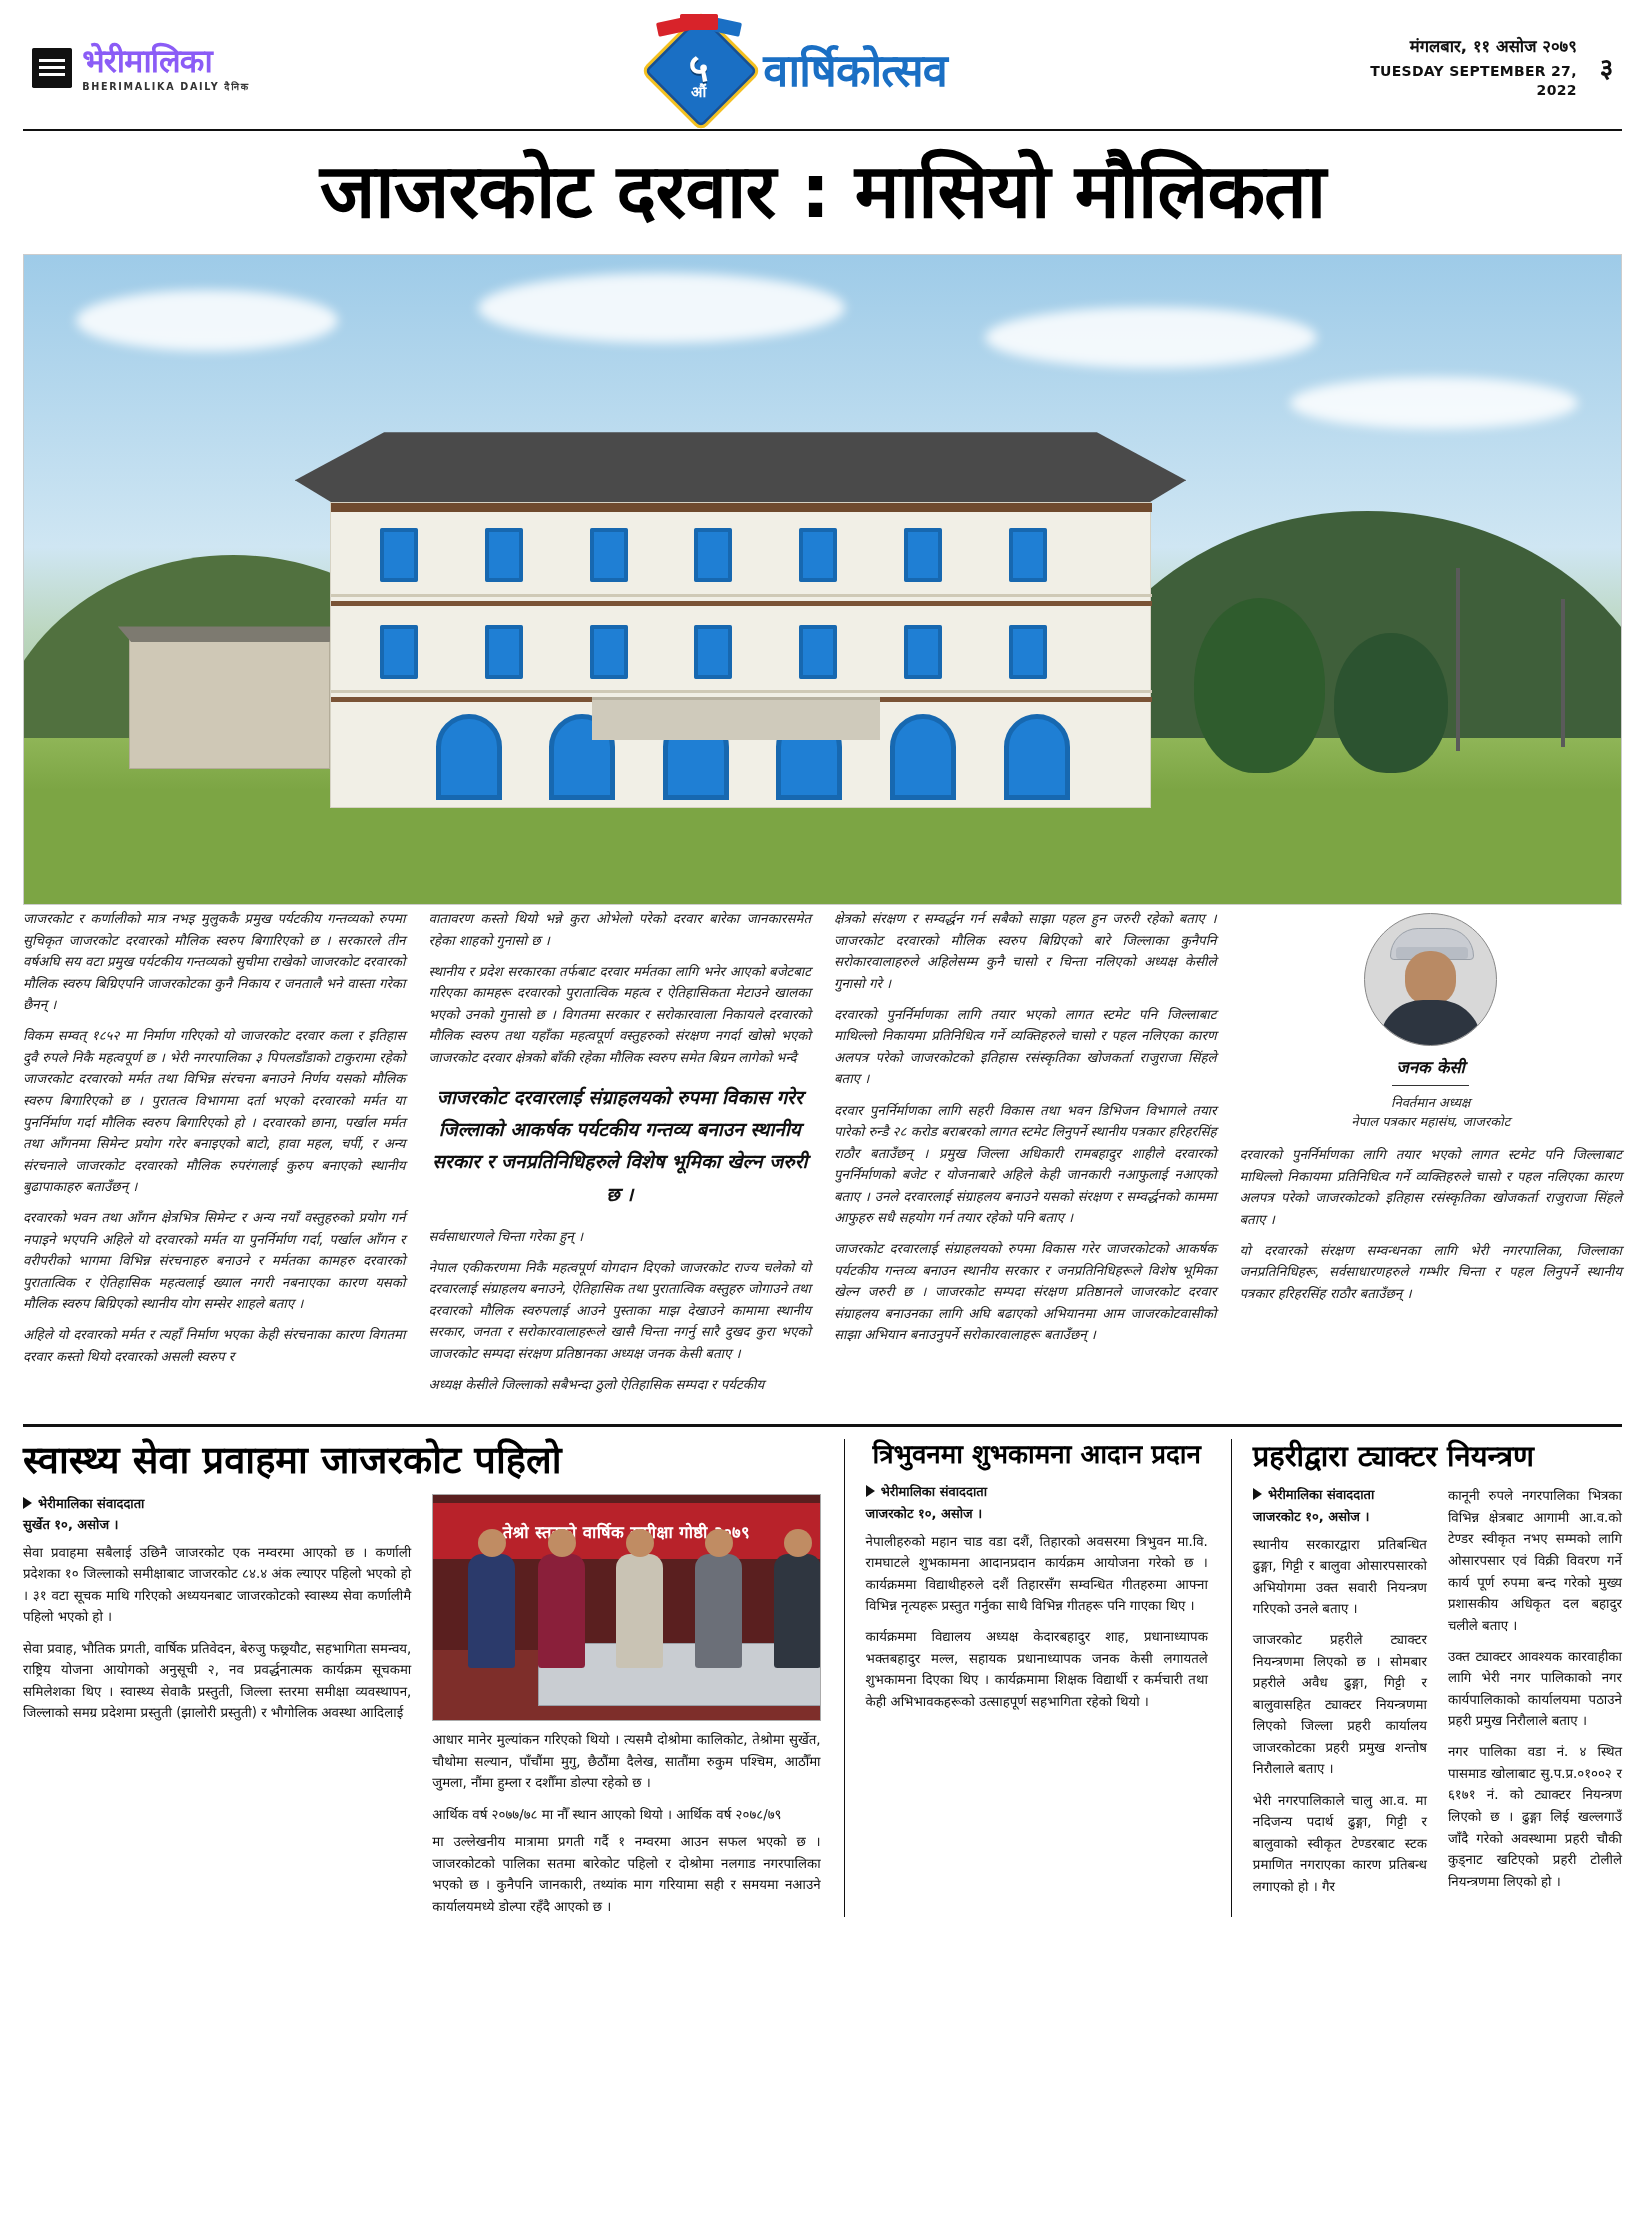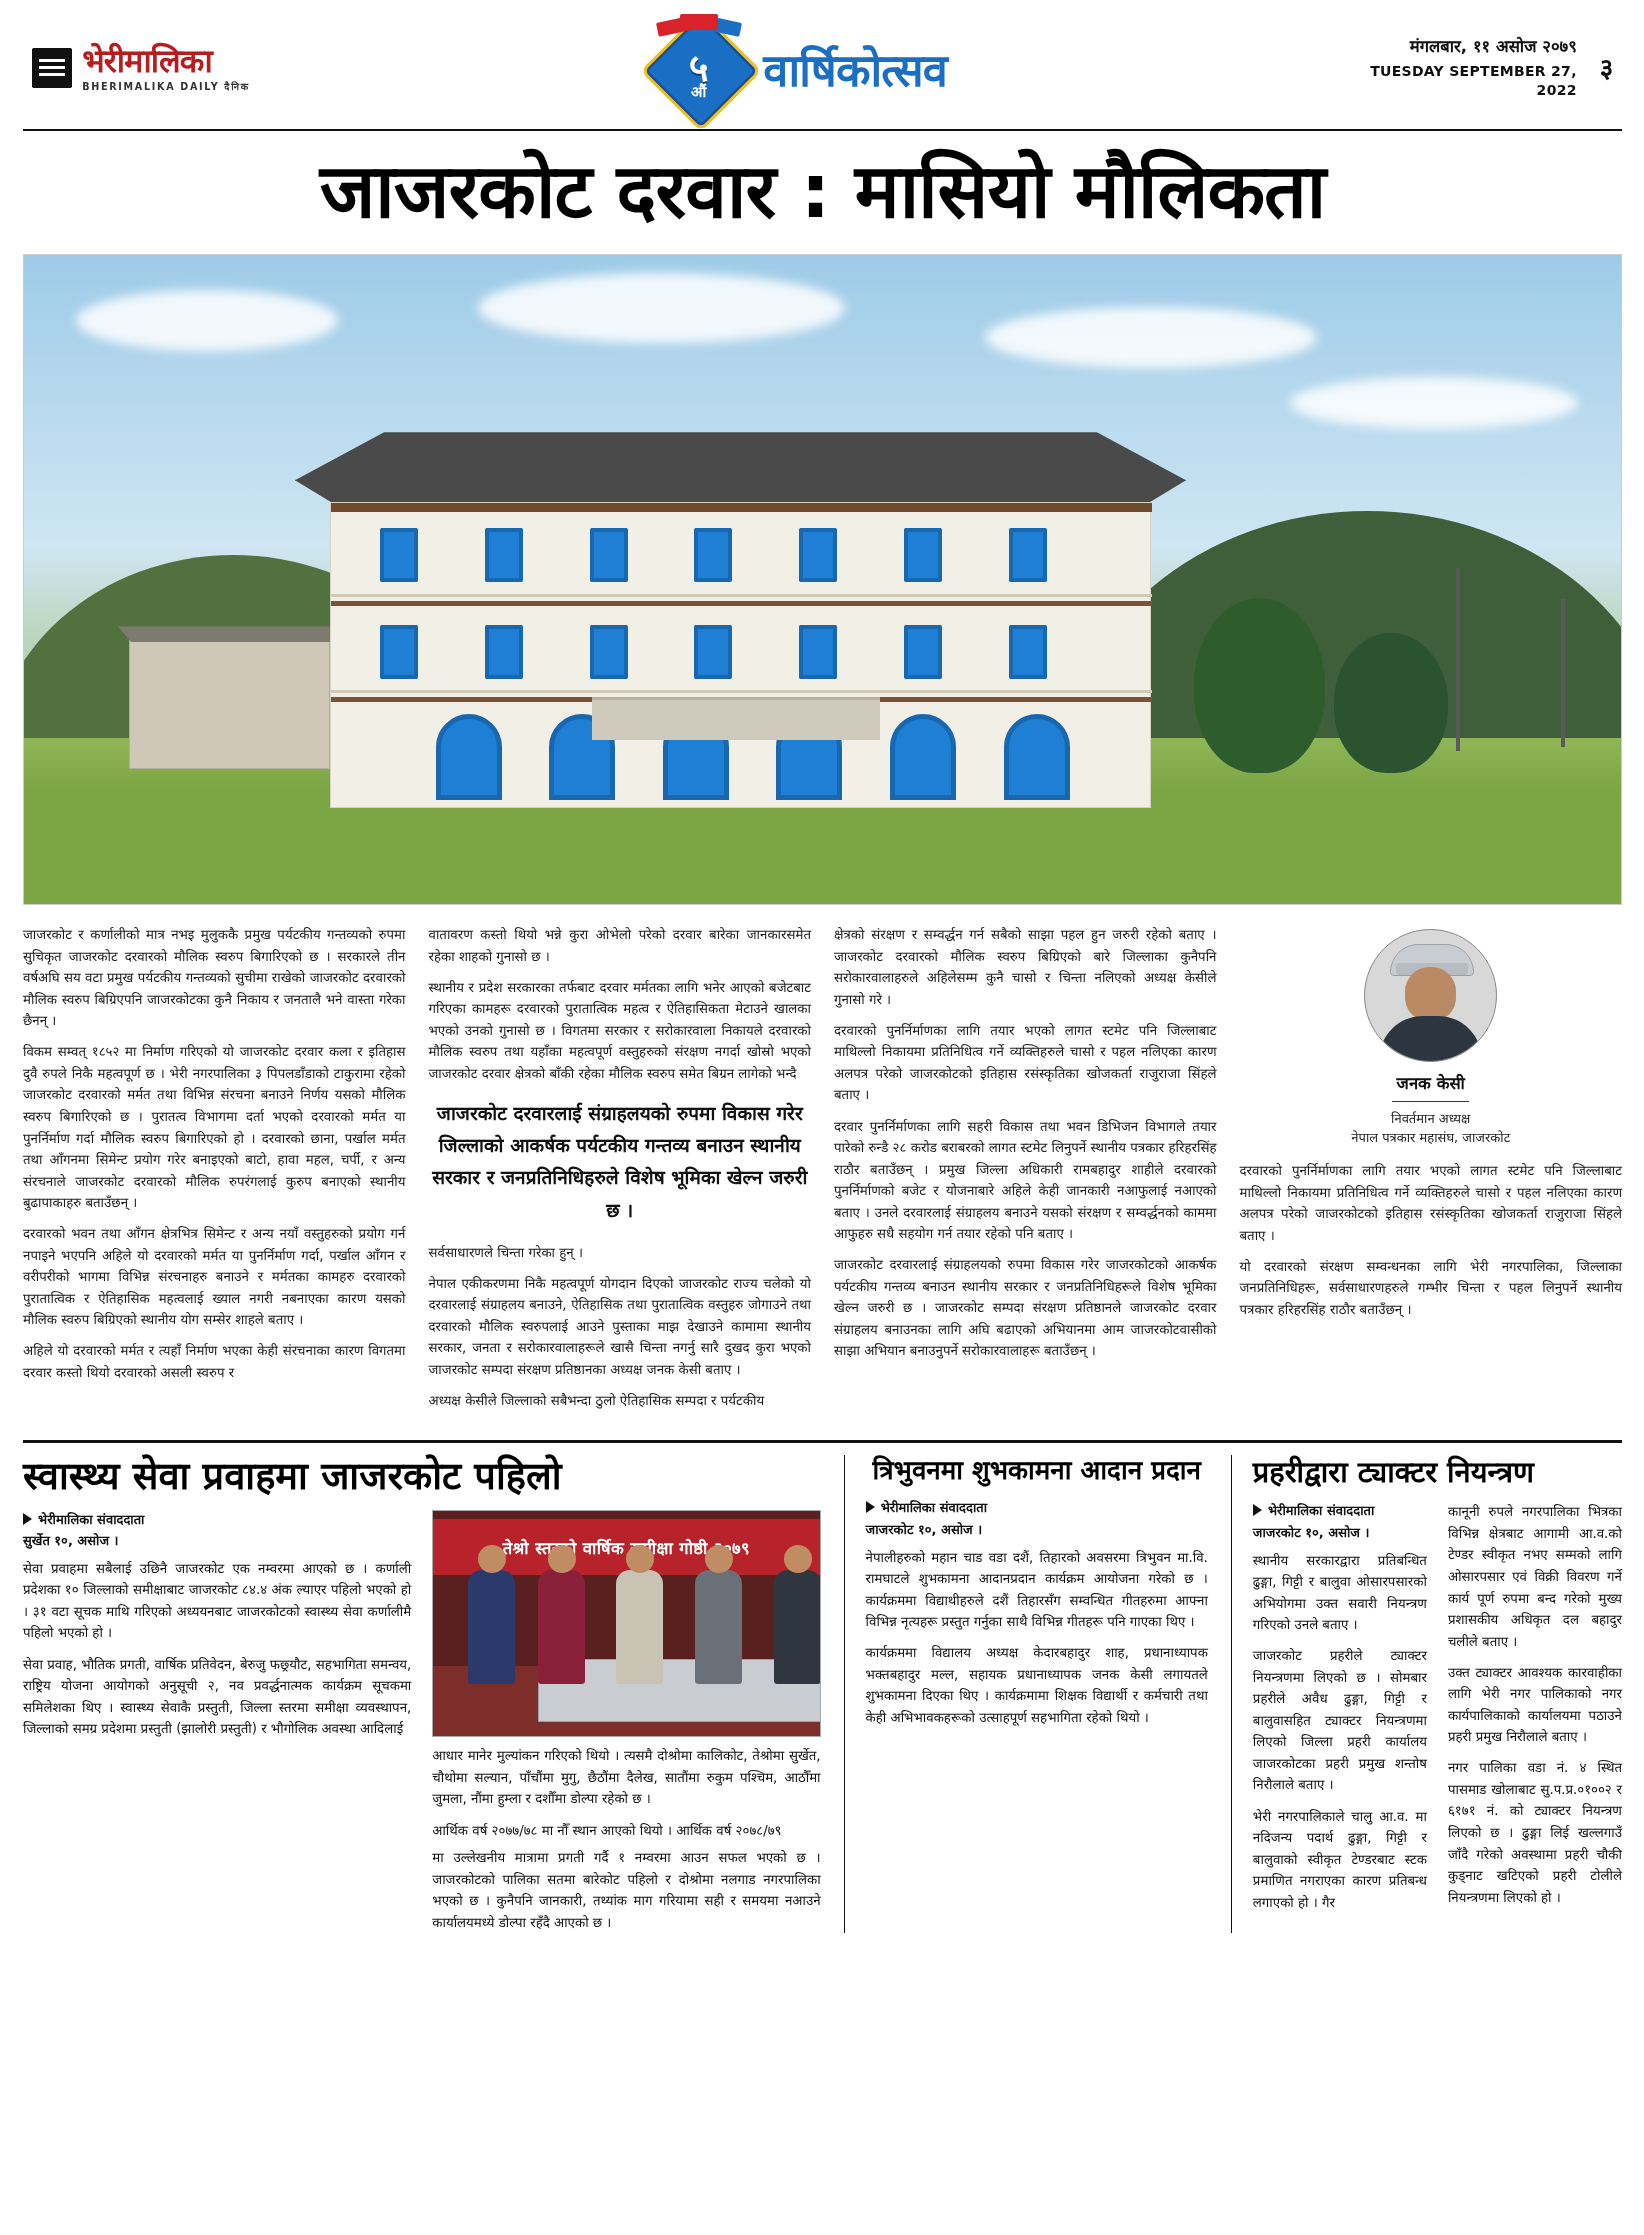--- a/index.html
+++ b/index.html
@@ -36,21 +36,21 @@
   }
   .logo-mark:after{
     content:"";
     position:absolute;left:7px;top:10.5px;
     width:26px;height:3.5px;background:#fff;
     box-shadow:0 7px 0 #fff, 0 14px 0 #fff;
   }
   .logo-text{line-height:1;}
   .logo-name{
     font-family:Liberation Sans, sans-serif;
-    font-size:32px;font-weight:bold;letter-spacing:-0.9px;color:#b91c1c;
+    font-size:32px;font-weight:bold;letter-spacing:-0.9px;color:#8b5cf6;
   }
   .logo-sub{
     font-size:9.6px;letter-spacing:1.7px;color:#333;margin-top:4.4px;font-weight:bold;
   }
   .anniv{
     display:flex;align-items:center;gap:12.2px;flex:1;justify-content:center;
     transform:translateX(-26px);
   }
   .anniv-badge{
     position:relative;width:105px;height:105px;
@@ -176,22 +176,23 @@
   .shed:before{
     content:"";position:absolute;left:-12.2px;top:-23px;width:225px;height:26px;background:#7d7a70;
     clip-path:polygon(6% 100%,0 40%,100% 40%,94% 100%);
   }
 
   
   .body-grid{
     display:grid;
     grid-template-columns:1fr 1fr 1fr 1fr;
     column-gap:23px;
-    margin-top:19px;
+    margin-top:3px;
     padding-bottom:14px;
+    font-style:italic;
   }
   .col p{
     margin:0 0 9.6px 0;
     font-size:13.3px;
     line-height:1.62;
     text-align:justify;
     color:#1a1a1a;
   }
   .pullquote{
     font-size:19px;

